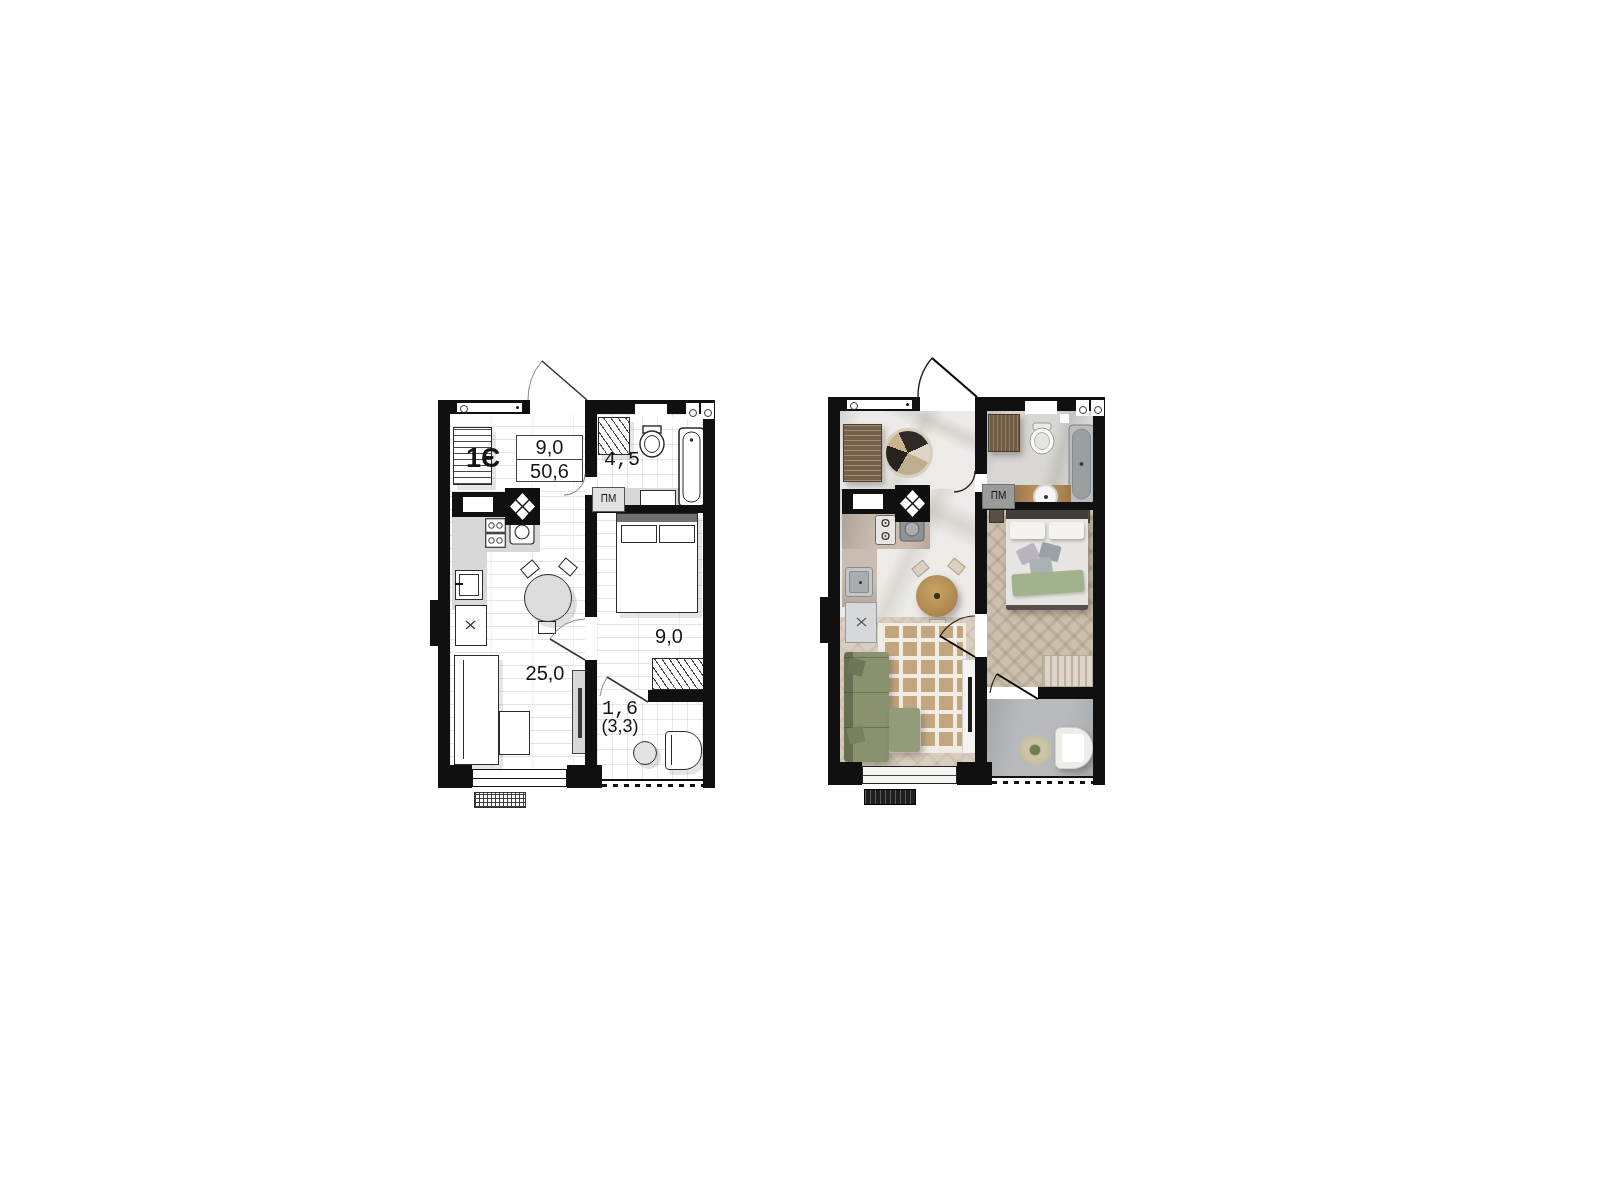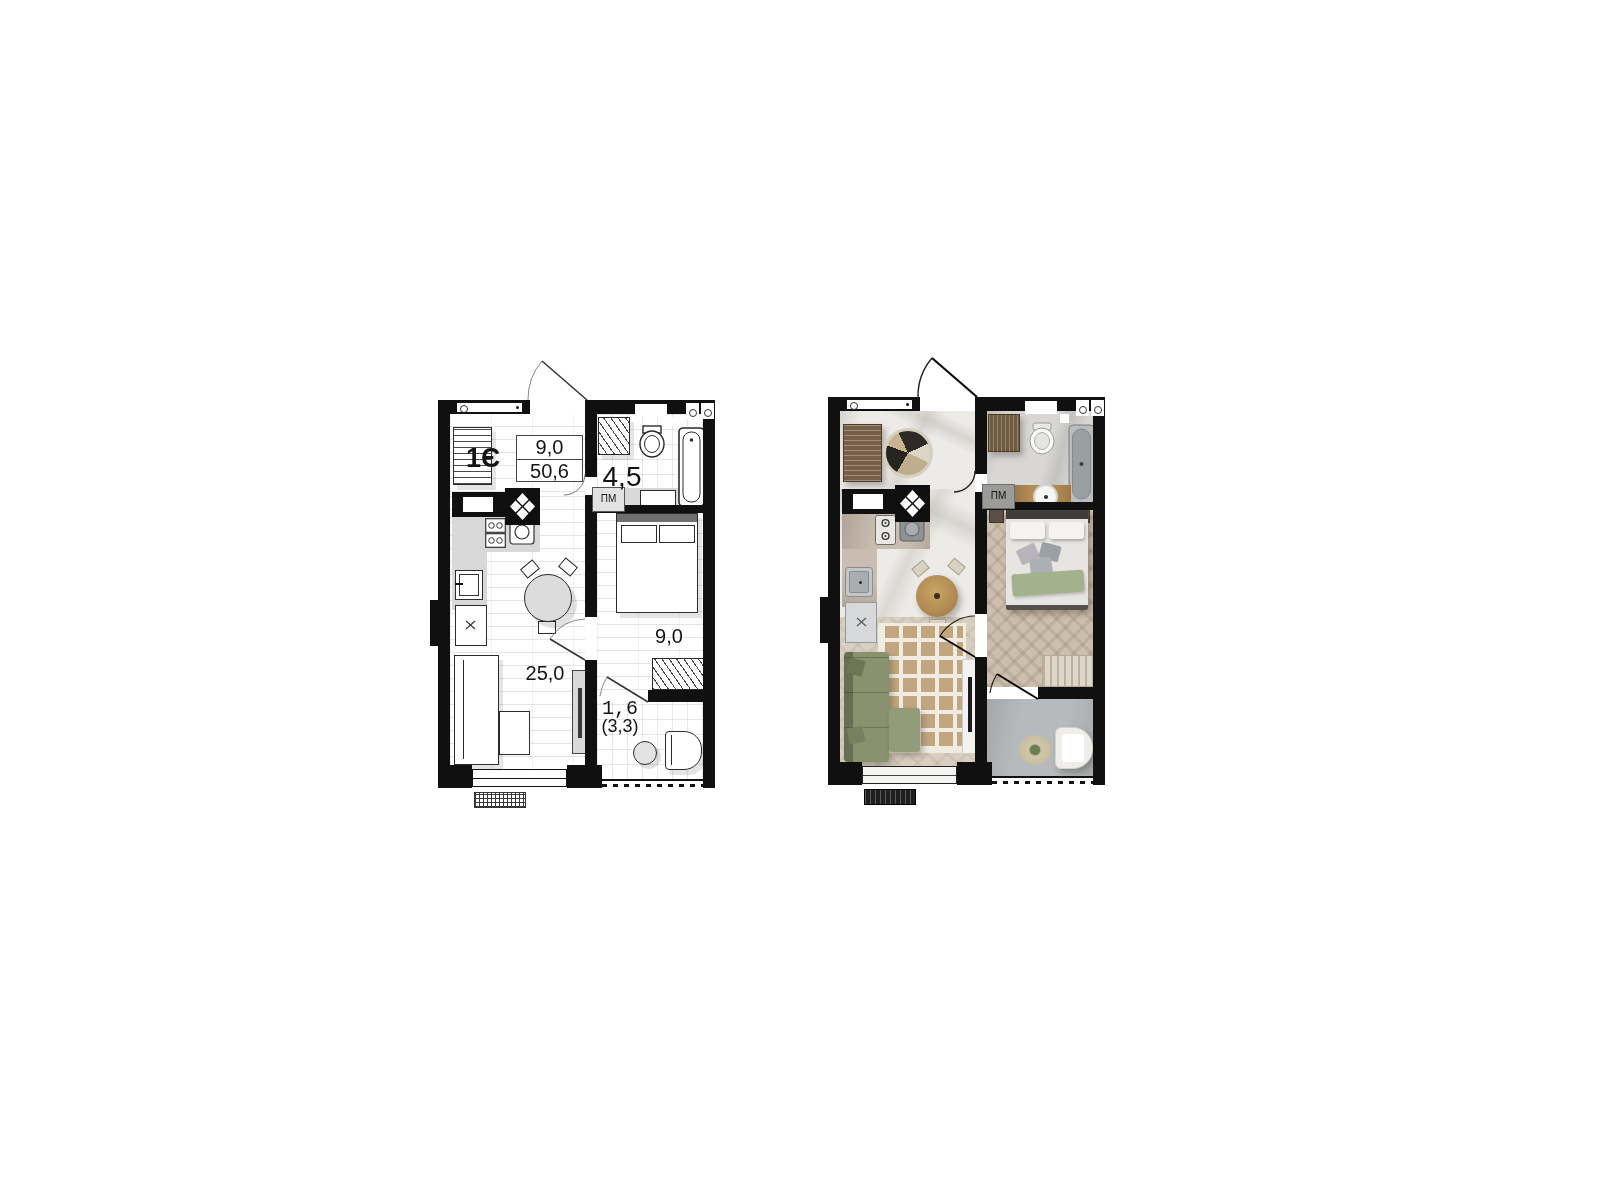--- a/index.html
+++ b/index.html
@@ -131,21 +131,21 @@
       <rect x="5" y="5" width="17" height="70" rx="8" fill="#fff" stroke="#2b2b2b" stroke-width="1"></rect>
       <circle cx="13.5" cy="13" r="1.8" fill="#2b2b2b"></circle>
     </svg>
     <div class="a" style="left:187px;top:88px;width:56px;height:24px;background:#d8d8d8;z-index:8;"></div>
     <div class="fo" style="left:202px;top:90px;width:36px;height:20px;box-shadow:none;">
       <div style="position:absolute;left:50%;bottom:1px;width:3px;height:3px;margin-left:-1.5px;background:#111;border-radius:50%;"></div>
     </div>
     <div class="a" style="left:154px;top:87px;width:33px;height:25px;background:#e2e2e2;border:1px solid #555;box-sizing:border-box;z-index:40;">
       <div class="lbl" style="left:0;top:6px;width:100%;font-size:10px;font-weight:400;">ПМ</div>
     </div>
-    <div class="lbl" style="left:158px;top:62px;width:52px;font-size:28px;">4,5</div>
+    <div class="lbl" style="left:158px;top:49px;width:52px;font-size:20px;font-family:Liberation Mono, monospace;">4,5</div>
 
     <div class="a" style="left:14px;top:117px;width:88px;height:35px;background:#d8d8d8;z-index:6;"></div>
     <div class="a" style="left:14px;top:152px;width:35px;height:58px;background:#d8d8d8;z-index:6;"></div>
     <svg class="dsvg" style="left:47px;top:118px;z-index:10;" width="21" height="30" viewBox="0 0 21 30">
       <rect x="0.7" y="0.7" width="19.6" height="13.6" fill="#fff" stroke="#333" stroke-width="1.2"></rect>
       <rect x="0.7" y="15.7" width="19.6" height="13.6" fill="#fff" stroke="#333" stroke-width="1.2"></rect>
       <circle cx="6.5" cy="7.5" r="2.8" fill="none" stroke="#333"></circle>
         <circle cx="14.5" cy="7.5" r="2.8" fill="none" stroke="#333"></circle>
       <circle cx="6.5" cy="22.5" r="2.8" fill="none" stroke="#333"></circle>
         <circle cx="14.5" cy="22.5" r="2.8" fill="none" stroke="#333"></circle>

